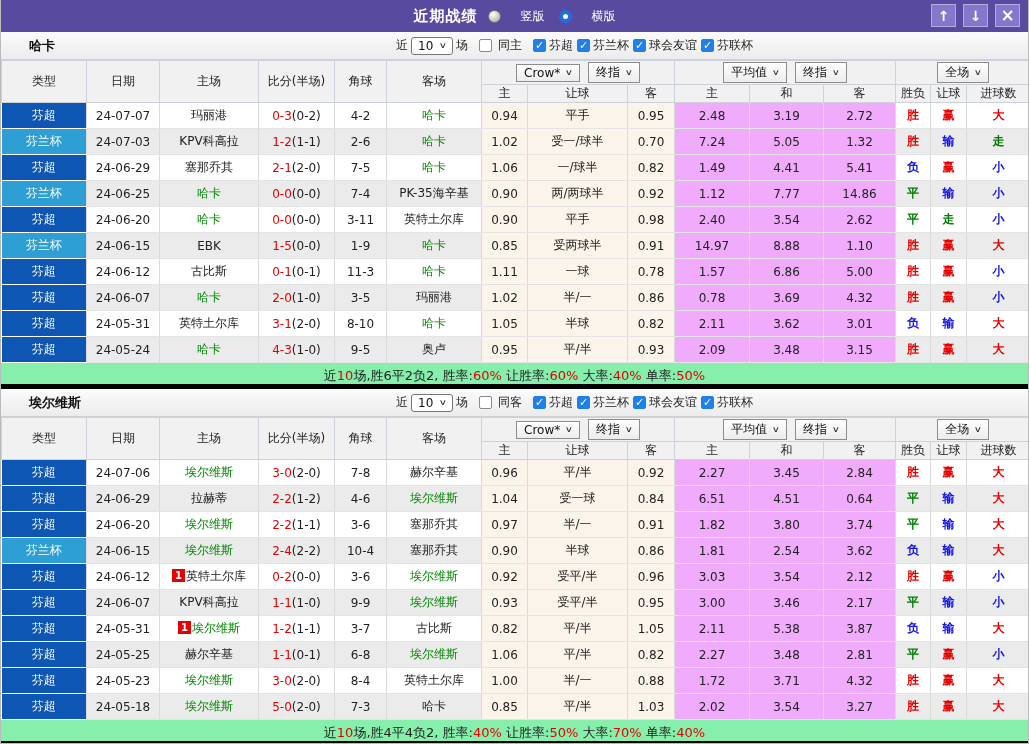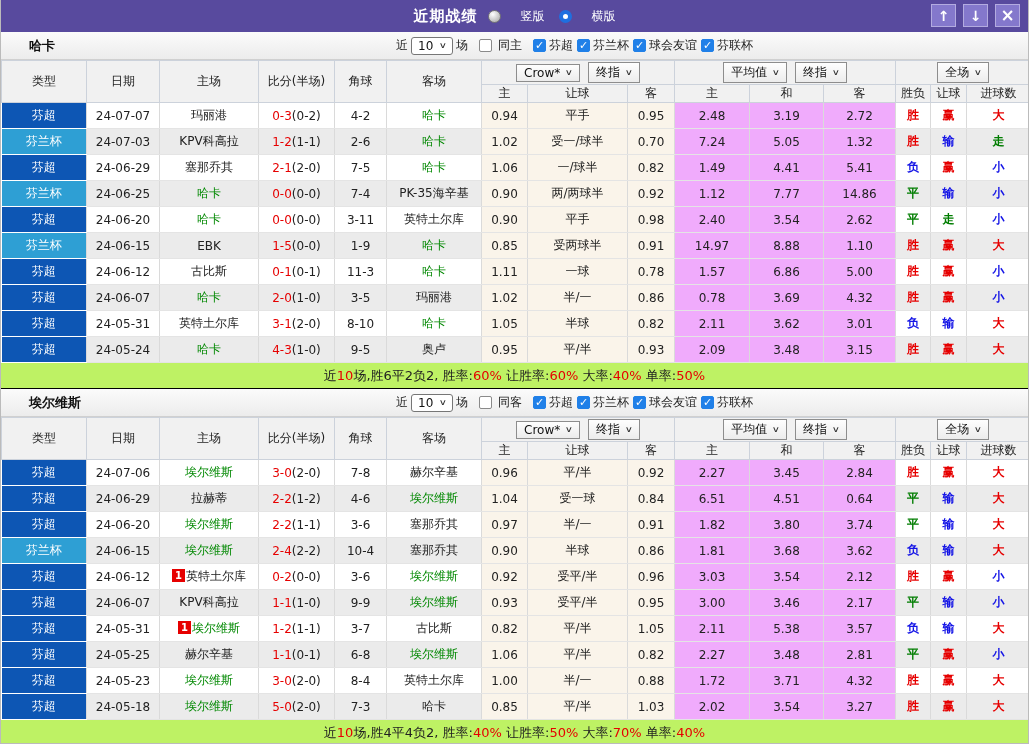--- a/index.html
+++ b/index.html
@@ -46,21 +46,21 @@
   .lg-cup { background:#2e9fd4; }
   .hl { color:#008800; }
   .sc-main { color:#e60000; }
   .badge1 { display:inline-block; background:#e60000; color:#fff; font-size:10px; font-weight:bold; padding:0 3px; margin-right:1px; line-height:13px; vertical-align:1px; }
   td.res { font-weight:bold; }
   .res-red { color:#e60000; }
   .res-blue { color:#1414e6; }
   .res-green { color:#007d00; }
 
   
-  .summary { height:26px; line-height:25px; text-align:center; font-size:13px; color:#222; background:#bef264; border-bottom:1px solid #000000; }
+  .summary { height:26px; line-height:25px; text-align:center; font-size:13px; color:#222; background:#86efac; border-bottom:5px solid #000000; }
   .summary .red { color:#e60000; }
 </style>
 </head>
 <body>
 
 <div id="app">
 
   <div class="titlebar">
     <span class="title">近期战绩</span>
     <span class="radio-group">
@@ -506,21 +506,21 @@
           <td class="c-type lg-cup">芬兰杯</td>
           <td class="alt">24-06-15</td>
           <td class="alt"><span class="hl">埃尔维斯</span></td>
           <td class="alt"><span class="sc-main">2-4</span><span>(2-2)</span></td>
           <td class="alt">10-4</td>
           <td class="alt"><span>塞那乔其</span></td>
           <td class="cream">0.90</td>
           <td class="cream">半球</td>
           <td class="cream">0.86</td>
           <td class="blue">1.81</td>
-          <td class="blue">3.68</td>
+          <td class="blue">2.54</td>
           <td class="blue">3.62</td>
           <td class="res res-blue alt">负</td>
           <td class="res res-blue alt">输</td>
           <td class="res res-red alt">大</td>
         </tr>
         <tr>
           <td class="c-type lg-super">芬超</td>
           <td>24-06-12</td>
           <td><span class="badge1">1</span><span>英特土尔库</span></td>
           <td><span class="sc-main">0-2</span><span>(0-0)</span></td>
@@ -558,21 +558,21 @@
           <td>24-05-31</td>
           <td><span class="badge1">1</span><span class="hl">埃尔维斯</span></td>
           <td><span class="sc-main">1-2</span><span>(1-1)</span></td>
           <td>3-7</td>
           <td><span>古比斯</span></td>
           <td class="cream">0.82</td>
           <td class="cream">平/半</td>
           <td class="cream">1.05</td>
           <td class="blue">2.11</td>
           <td class="blue">5.38</td>
-          <td class="blue">3.57</td>
+          <td class="blue">3.87</td>
           <td class="res res-blue">负</td>
           <td class="res res-blue">输</td>
           <td class="res res-red">大</td>
         </tr>
         <tr>
           <td class="c-type lg-super">芬超</td>
           <td class="alt">24-05-25</td>
           <td class="alt"><span>赫尔辛基</span></td>
           <td class="alt"><span class="sc-main">1-1</span><span>(0-1)</span></td>
           <td class="alt">6-8</td>

